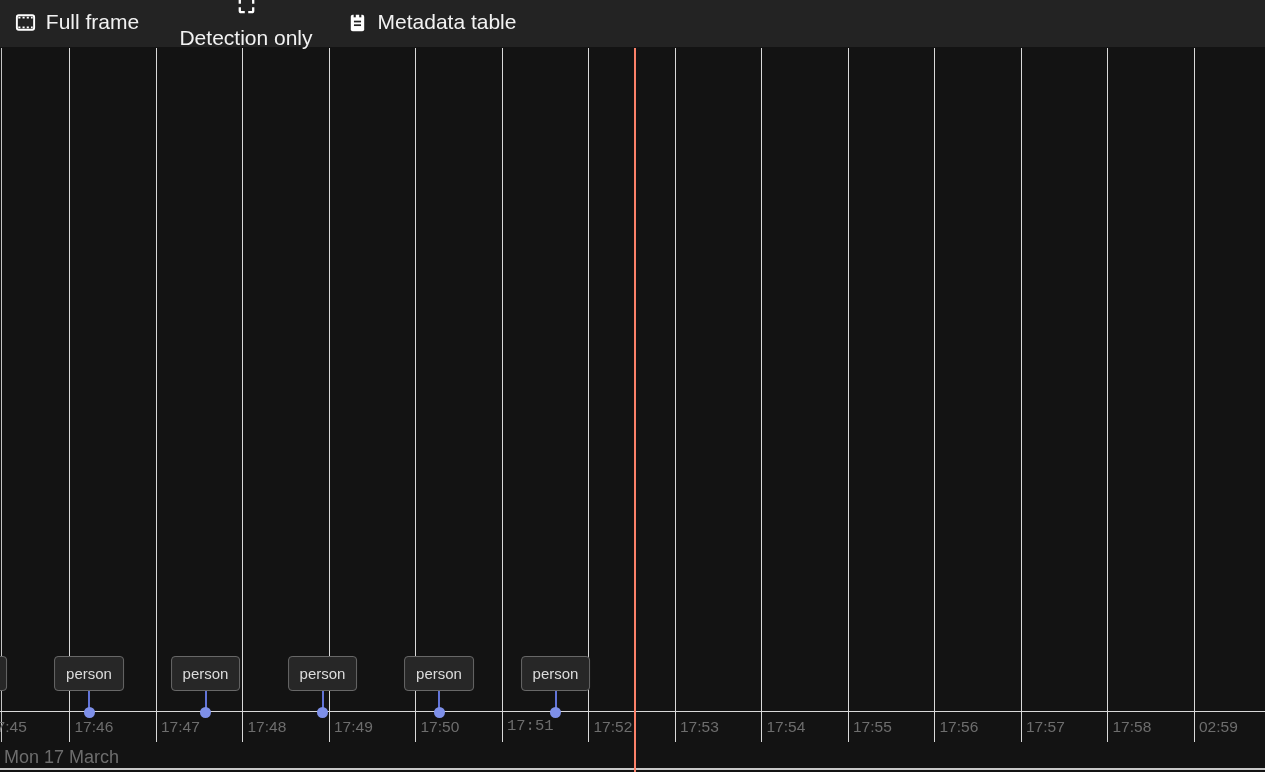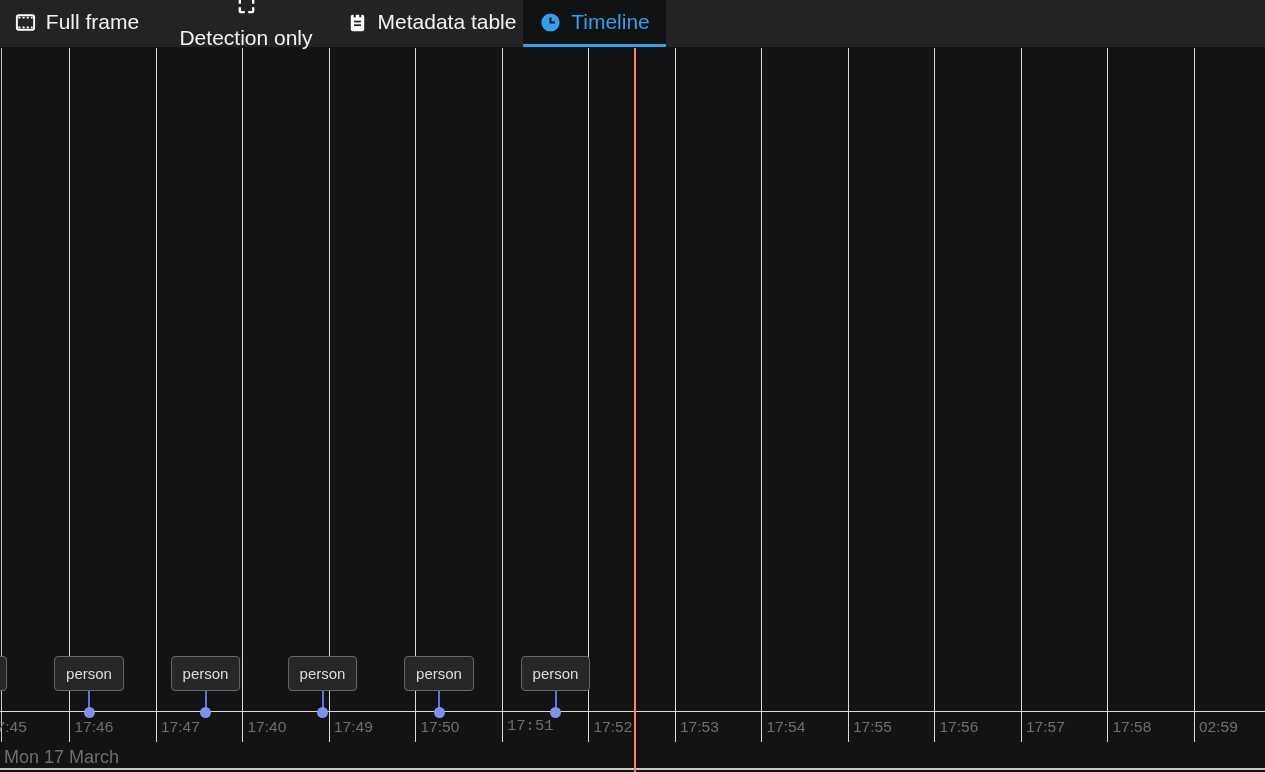--- a/index.html
+++ b/index.html
@@ -79,29 +79,20 @@
         <rect x="5" y="4" width="14" height="17" rx="2" fill="#fff"></rect>
         <rect x="8" y="3" width="2.2" height="3.6" fill="#232323"></rect>
         <rect x="13.8" y="3" width="2.2" height="3.6" fill="#232323"></rect>
         <line x1="8.3" y1="11" x2="15.7" y2="11" stroke="#232323" stroke-width="1.8"></line>
         <line x1="8.3" y1="14.8" x2="15.7" y2="14.8" stroke="#232323" stroke-width="1.8"></line>
       </svg>
     </span>
     <span class="tab-label">Metadata table</span>
   </div>
 
-  <div class="tab active">
-    <span class="icon">
-      <svg width="23" height="23" viewBox="0 0 24 24">
-        <circle cx="12" cy="12" r="9.5" fill="#359fe9"></circle>
-        <path d="M12 6.8V12h4.6" fill="none" stroke="#14181c" stroke-width="2.2"></path>
-      </svg>
-    </span>
-    <span class="tab-label">Timeline</span>
-  </div>
 </div>
 
 <div class="timeline">
   <div id="gridlines">
       <div class="gridline edge" style="left: 0.5px;"></div>
       <div class="gridline" style="left: 69px;"></div>
       <div class="gridline" style="left: 155.5px;"></div>
       <div class="gridline" style="left: 242px;"></div>
       <div class="gridline" style="left: 328.5px;"></div>
       <div class="gridline" style="left: 415px;"></div>
@@ -113,21 +104,21 @@
       <div class="gridline" style="left: 934px;"></div>
       <div class="gridline" style="left: 1020.5px;"></div>
       <div class="gridline" style="left: 1107px;"></div>
       <div class="gridline" style="left: 1193.5px;"></div>
     </div>
   <div class="axis-line"></div>
   <div id="timelabels">
       <div class="time-label" style="left: -12px;">17:45</div>
       <div class="time-label" style="left: 74.5px;">17:46</div>
       <div class="time-label" style="left: 161px;">17:47</div>
-      <div class="time-label" style="left: 247.5px;">17:40</div>
+      <div class="time-label" style="left: 247.5px;">17:48</div>
       <div class="time-label" style="left: 334px;">17:49</div>
       <div class="time-label" style="left: 420.5px;">17:50</div>
       <div class="time-label" style="left: 507px; font-family: Liberation Mono, monospace;">17:51</div>
       <div class="time-label" style="left: 593.5px;">17:52</div>
       <div class="time-label" style="left: 680px;">17:53</div>
       <div class="time-label" style="left: 766.5px;">17:54</div>
       <div class="time-label" style="left: 853px;">17:55</div>
       <div class="time-label" style="left: 939.5px;">17:56</div>
       <div class="time-label" style="left: 1026px;">17:57</div>
       <div class="time-label" style="left: 1112.5px;">17:58</div>

